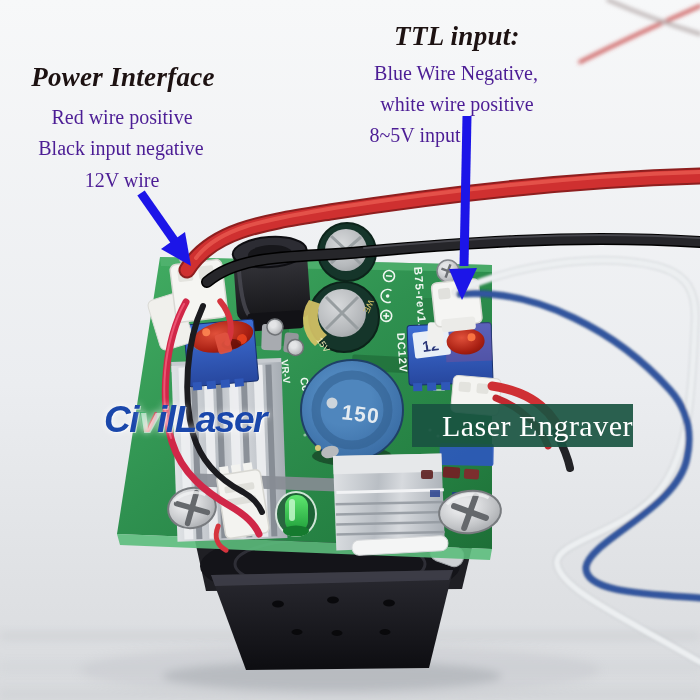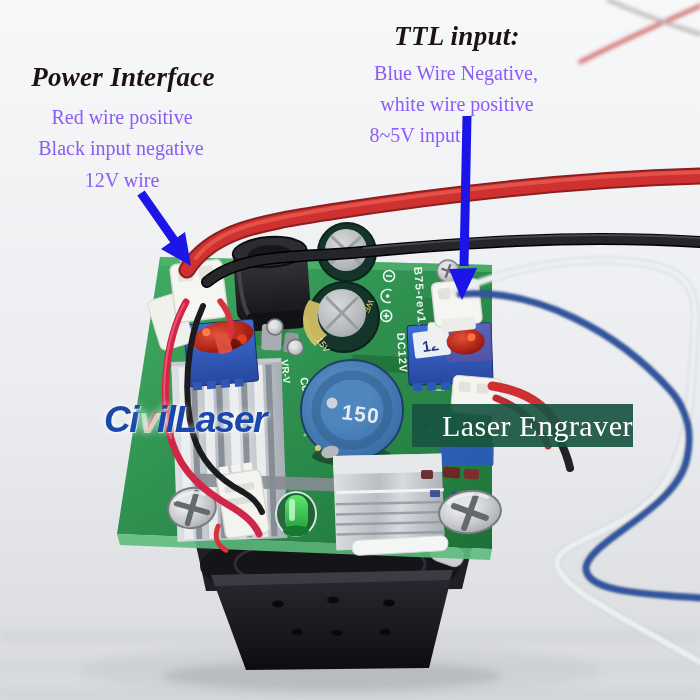--- a/index.html
+++ b/index.html
@@ -3,21 +3,21 @@
 <meta charset="utf-8">
 <style>
   html,body{margin:0;padding:0;background:#dfe1e4;}
   .stage{position:relative;width:700px;height:700px;overflow:hidden;
          font-family:"Liberation Serif",serif;background:#eef0f2;}
   .stage svg{position:absolute;left:0;top:0;}
   
   .ann{position:absolute;transform:translate(-50%,-50%);white-space:nowrap;
        text-align:center;pointer-events:none;}
   .ann-title{font:italic 700 27px "Liberation Serif",serif;color:#1d1212;letter-spacing:.3px;}
-  .ann-red{font:400 20px "Liberation Serif",serif;color:#8b5cf6;}
+  .ann-red{font:400 20px "Liberation Serif",serif;color:#4c1d95;}
   
   .watermark{position:absolute;left:104px;top:399px;white-space:nowrap;
     font:italic 800 37px "Liberation Sans",sans-serif;color:#1a47ab;letter-spacing:-1.5px;
     text-shadow:0 0 7px rgba(255,255,255,.85),1px 1px 0 rgba(255,255,255,.55);text-align:right;}
   .watermark .vchar{
     background:linear-gradient(100deg,#0e9440 0%,#12a047 38%,#d42020 58%,#c11a1a 72%,#2038c0 100%);
     -webkit-background-clip:text;background-clip:text;color:transparent;}
   
   .banner{position:absolute;left:412px;top:404px;width:221px;height:43px;
     background:rgba(25,84,65,.92);display:flex;align-items:center;justify-content:flex-end;

